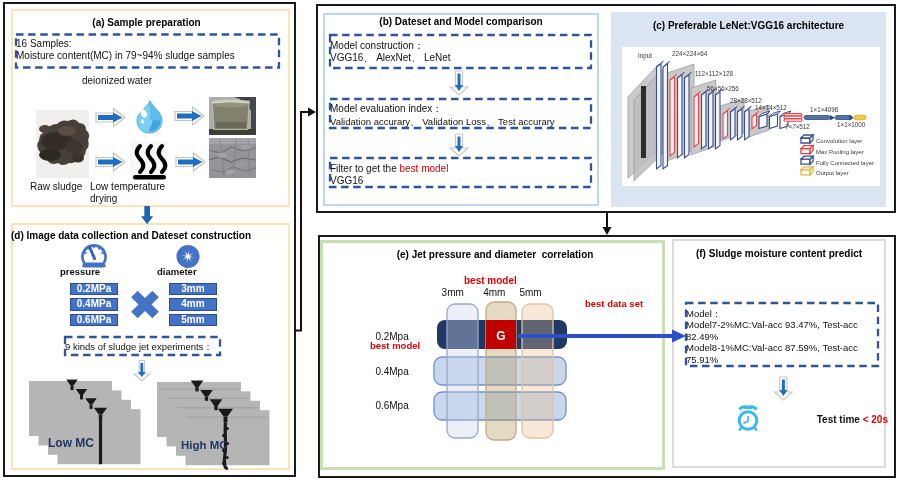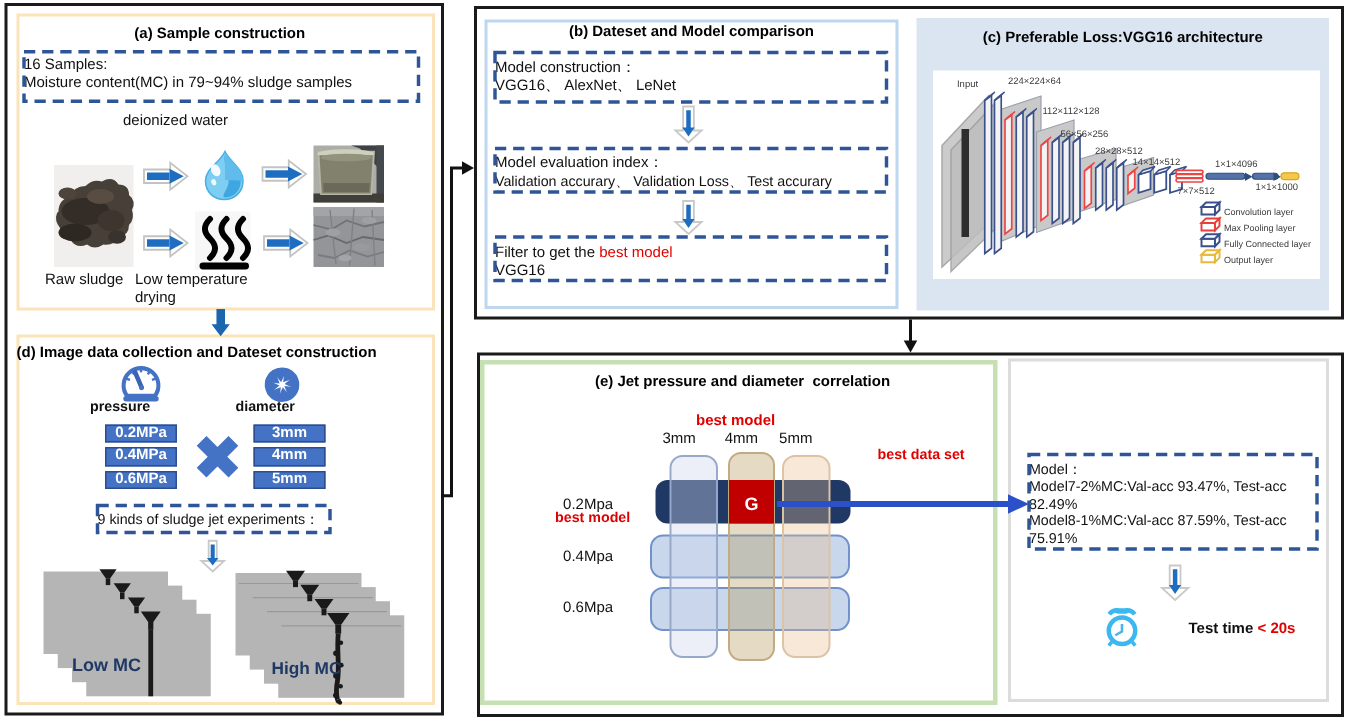--- a/index.html
+++ b/index.html
@@ -16,21 +16,21 @@
 </style>
 </head>
 <body>
 <div id="page">
 
 <div class="blackbox" style="left:3px;top:2px;width:293px;height:475px;"></div>
 <div class="blackbox" style="left:316px;top:4px;width:580px;height:209px;"></div>
 <div class="blackbox" style="left:318px;top:235px;width:578px;height:243px;"></div>
 
 <div class="abs" style="left:11px;top:9px;width:279px;height:198px;border:2px solid #fbe3ba;background:#fff;"></div>
-<div class="title" style="left:7px;top:16.5px;width:279px;">(a) Sample construction</div>
+<div class="title" style="left:7px;top:16.5px;width:279px;">(a) Sample preparation</div>
 <div class="txt" style="left:16px;top:37.5px;width:259px;">16 Samples:<br>Moisture content(MC) in 79~94% sludge samples</div>
 <div class="txt" style="left:82px;top:75px;width:137px;">deionized water</div>
 <div class="txt" style="left:30px;top:181px;width:66px;">Raw sludge</div>
 <div class="txt" style="left:90px;top:181px;width:117px;line-height:12.2px;">Low temperature<br>drying</div>
 
 <div class="abs" style="left:11px;top:223px;width:279px;height:247px;border:2px solid #fbe3ba;background:#fff;"></div>
 <div class="title" style="left:11px;top:230px;width:238px;">(d) Image data collection and Dateset construction</div>
 <div class="txt" style="left:60px;top:266px;width:66px;font-weight:bold;font-size:9.5px;">pressure</div>
 <div class="txt" style="left:157px;top:266px;width:66px;font-weight:bold;font-size:9.5px;">diameter</div>
 <div class="btn" style="left:70px;top:282.5px;">0.2MPa</div>
@@ -41,38 +41,39 @@
 <div class="btn" style="left:169px;top:313.5px;">5mm</div>
 <div class="txt" style="left:65px;top:341px;width:151px;font-size:9.5px;">9 kinds of sludge jet experiments：</div>
 
 <div class="abs" style="left:323px;top:13px;width:276px;height:193px;border:2.5px solid #bdd7ee;background:#fff;"></div>
 <div class="title" style="left:323px;top:15.5px;width:276px;">(b) Dateset and Model comparison</div>
 <div class="txt" style="left:330px;top:39.5px;width:261px;">Model construction：<br>VGG16、 AlexNet、 LeNet</div>
 <div class="txt" style="left:330px;top:103px;width:261px;">Model evaluation index：<br><span style="font-size:9.5px;">Validation accurary、 Validation Loss、 Test accurary</span></div>
 <div class="txt" style="left:330px;top:162.5px;width:261px;">Filter to get the <span class="red">best model</span><br>VGG16</div>
 
 <div class="abs" style="left:611px;top:12px;width:275px;height:195px;background:#dbe5f1;"></div>
-<div class="title" style="left:611px;top:20px;width:275px;">(c) Preferable Loss:VGG16 architecture</div>
+<div class="title" style="left:611px;top:20px;width:275px;">(c) Preferable LeNet:VGG16 architecture</div>
 <div class="abs" style="left:622px;top:47px;width:258px;height:139px;background:#fff;"></div>
 
 <div class="abs" style="left:320px;top:240px;width:345px;height:230px;border:3px solid #c6e0b4;background:#fff;"></div>
 <div class="title" style="left:330px;top:249px;width:330px;">(e) Jet pressure and diameter&nbsp; correlation</div>
 <div class="txt red" style="left:464px;top:274.5px;width:80px;font-weight:bold;">best model</div>
 <div class="txt" style="left:441.6px;top:287px;width:38px;">3mm</div>
 <div class="txt" style="left:483.2px;top:287px;width:38px;">4mm</div>
 <div class="txt" style="left:519.4px;top:287px;width:38px;">5mm</div>
 <div class="txt" style="left:375.4px;top:330.5px;width:62px;">0.2Mpa</div>
 <div class="txt red" style="left:370px;top:339.5px;width:80px;font-weight:bold;font-size:9.5px;">best model</div>
 <div class="txt" style="left:375.4px;top:365.5px;width:62px;">0.4Mpa</div>
 <div class="txt" style="left:375.4px;top:399.5px;width:62px;">0.6Mpa</div>
 <div class="txt red" style="left:585px;top:298px;width:81px;font-weight:bold;font-size:9.5px;">best data set</div>
 
 <div class="abs" style="left:672px;top:239px;width:214px;height:229px;border:2px solid #dcdcdc;background:#fff;"></div>
+<div class="title" style="left:672px;top:248px;width:214px;">(f) Sludge moisture content predict</div>
 <div class="txt" style="left:686px;top:308px;width:192px;font-size:9.5px;line-height:11.4px;">Model：<br>Model7-2%MC:Val-acc 93.47%, Test-acc<br>82.49%<br>Model8-1%MC:Val-acc 87.59%, Test-acc<br>75.91%</div>
-<div class="txt" style="left:768px;top:413.5px;width:120px;text-align:center;font-weight:bold;">Test time <span class="red">&lt; 20s</span></div>
+<div class="txt" style="left:768px;top:413.5px;width:120px;text-align:right;font-weight:bold;">Test time <span class="red">&lt; 20s</span></div>
 
 <svg width="900" height="482" viewBox="0 0 900 482">
 <polygon points="628,97 659,64 659,149 628,178" fill="#cbcbcb" stroke="#a8a8a8" stroke-width="1"></polygon>
       <polygon points="634,100 664,68 664,152 634,181" fill="#bdbdbd" stroke="#9d9d9d" stroke-width="1" opacity="0.85"></polygon>
       <rect x="641" y="86" width="5" height="72" fill="#2d2d2d"></rect>
       <polygon points="667,73 694,64 694,150 667,161" fill="#c9c9c9" stroke="#9aa0ae" stroke-width="0.8"></polygon>
       <polygon points="691,88 716,80 716,146 691,155" fill="#c9c9c9" stroke="#9aa0ae" stroke-width="0.8"></polygon>
       <polygon points="720,106 744,99 744,133 720,141" fill="#c9c9c9" stroke="#9aa0ae" stroke-width="0.8"></polygon>
       <polygon points="749,111 769,105 769,130 749,137" fill="#c9c9c9" stroke="#9aa0ae" stroke-width="0.8"></polygon>
       <polygon points="656.5,67 661.0,63.5 661.0,165.5 656.5,169" fill="#f4f4f4" stroke="#39508c" stroke-width="1.1"></polygon>

